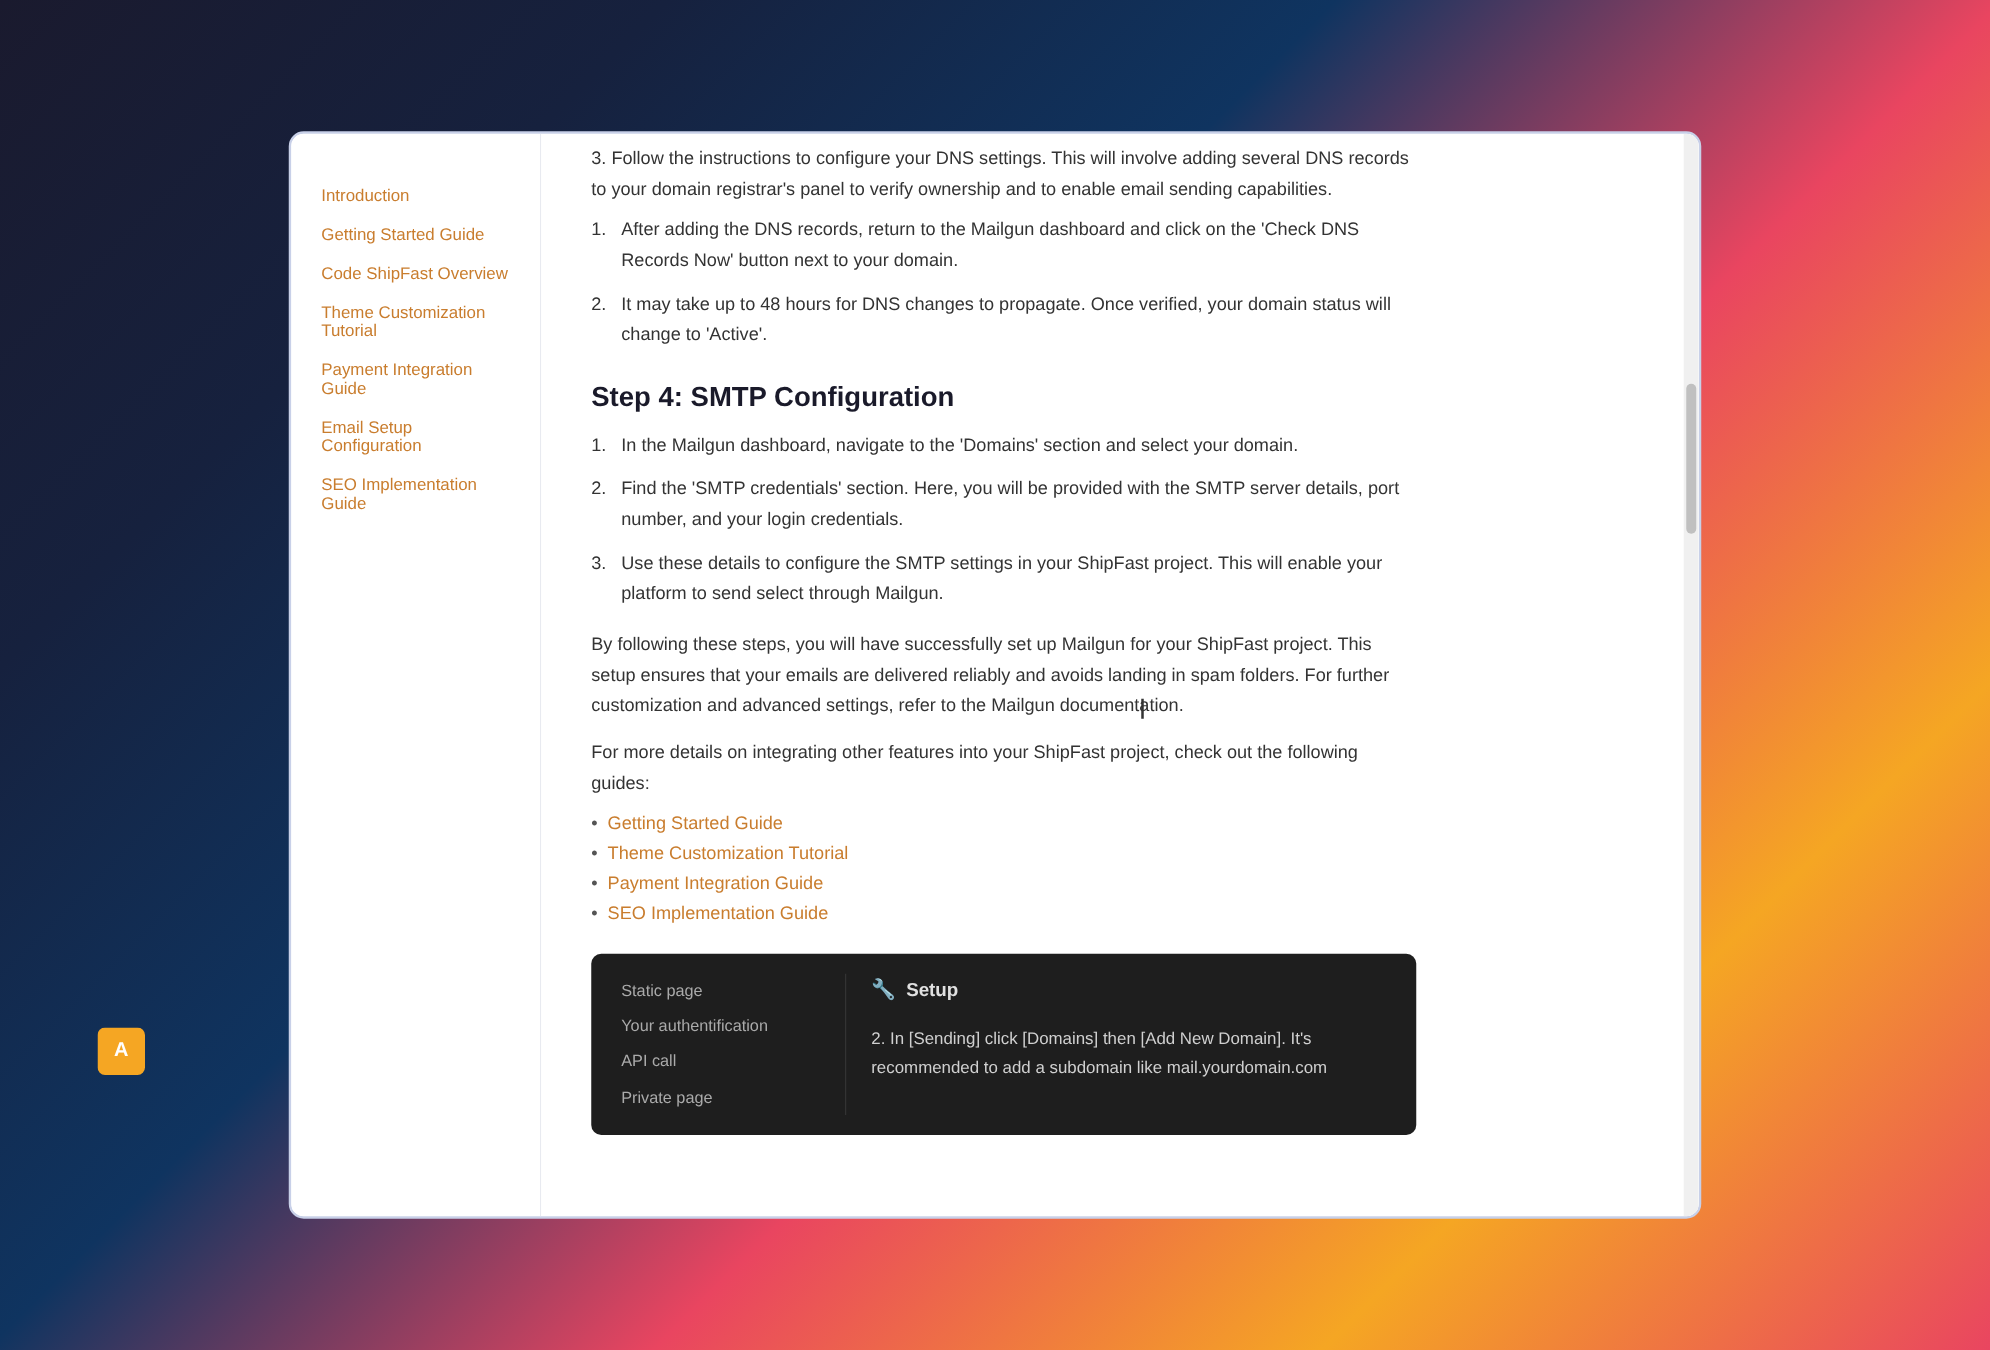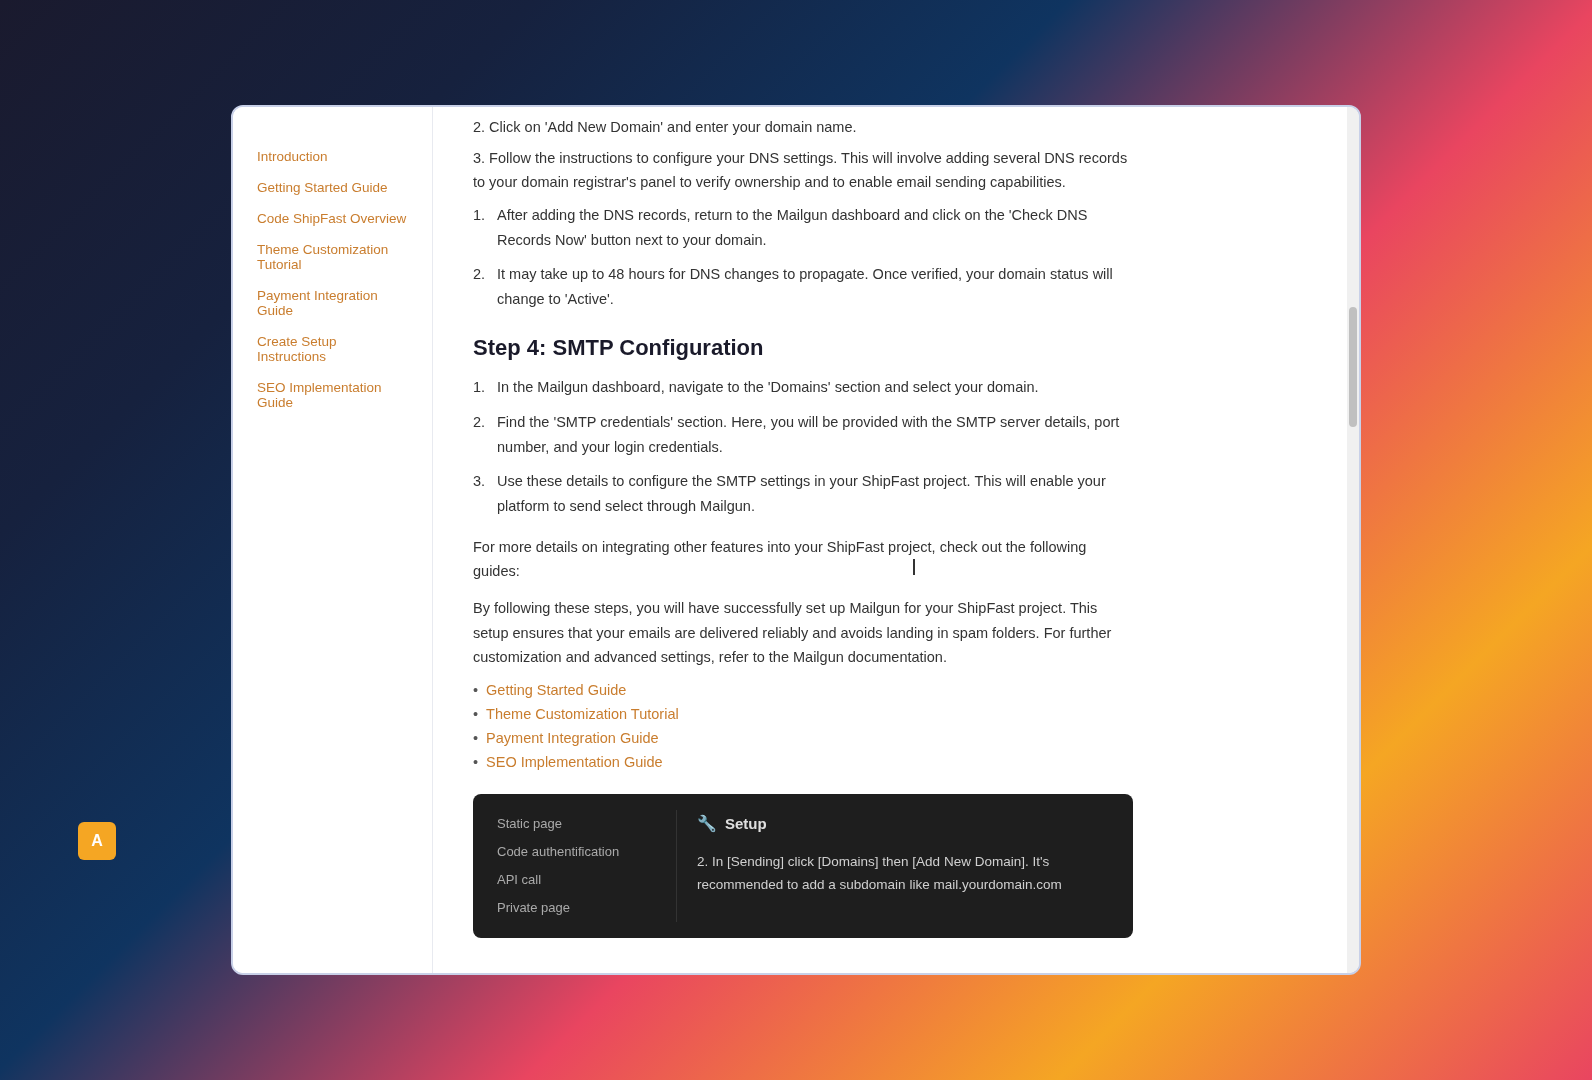--- a/index.html
+++ b/index.html
@@ -281,34 +281,33 @@
         <li>
           <a>Code ShipFast Overview</a>
         </li>
         <li>
           <a>Theme Customization Tutorial</a>
         </li>
         <li>
           <a>Payment Integration Guide</a>
         </li>
         <li>
-          <a>Create Setup Instructions</a>
+          <a>Email Setup Configuration</a>
         </li>
         <li>
           <a>SEO Implementation Guide</a>
         </li>
       </ul>
     </nav>
   </div>
 
   <div class="main-content">
     <div class="content-inner">
 
       <div class="clipped-text">
-        <div class="item">2. Click on 'Add New Domain' and enter your domain name.</div>
         <div class="item">3. Follow the instructions to configure your DNS settings. This will involve adding several DNS records to your domain registrar's panel to verify ownership and to enable email sending capabilities.</div>
       </div>
 
       <ol class="step-list">
         <li>
           <span class="num">1.</span>
           <span class="text">After adding the DNS records, return to the Mailgun dashboard and click on the 'Check DNS Records Now' button next to your domain.</span>
         </li>
         <li>
           <span class="num">2.</span>
@@ -325,22 +324,22 @@
         <li>
           <span class="num">2.</span>
           <span class="text">Find the 'SMTP credentials' section. Here, you will be provided with the SMTP server details, port number, and your login credentials.</span>
         </li>
         <li>
           <span class="num">3.</span>
           <span class="text">Use these details to configure the SMTP settings in your ShipFast project. This will enable your platform to send select through Mailgun.</span>
         </li>
       </ol>
 
+      <p class="prose-text">By following these steps, you will have successfully set up Mailgun for your ShipFast project. This setup ensures that your emails are delivered reliably and avoids landing in spam folders. For further customization and advanced settings, refer to the Mailgun documentation.</p>
       <p class="prose-text">For more details on integrating other features into your ShipFast project, check out the following guides:</p>
-      <p class="prose-text">By following these steps, you will have successfully set up Mailgun for your ShipFast project. This setup ensures that your emails are delivered reliably and avoids landing in spam folders. For further customization and advanced settings, refer to the Mailgun documentation.</p>
 
       <ul class="guide-links">
         <li>
           <a>Getting Started Guide</a>
         </li>
         <li>
           <a>Theme Customization Tutorial</a>
         </li>
         <li>
           <a>Payment Integration Guide</a>
@@ -349,21 +348,21 @@
           <a>SEO Implementation Guide</a>
         </li>
       </ul>
 
       <div class="cursor"></div>
 
       <div class="code-block">
         <div class="code-block-inner">
           <div class="code-sidebar">
             <div class="code-sidebar-item">Static page</div>
-            <div class="code-sidebar-item">Code authentification</div>
+            <div class="code-sidebar-item">Your authentification</div>
             <div class="code-sidebar-item">API call</div>
             <div class="code-sidebar-item">Private page</div>
 
           </div>
           <div class="code-main">
             <div class="code-header">
               <span class="code-header-icon">🔧</span>
               <span class="code-header-title">Setup</span>
             </div>
             <div class="code-step">2. In [Sending] click [Domains] then [Add New Domain]. It's recommended to add a subdomain like mail.yourdomain.com</div>

